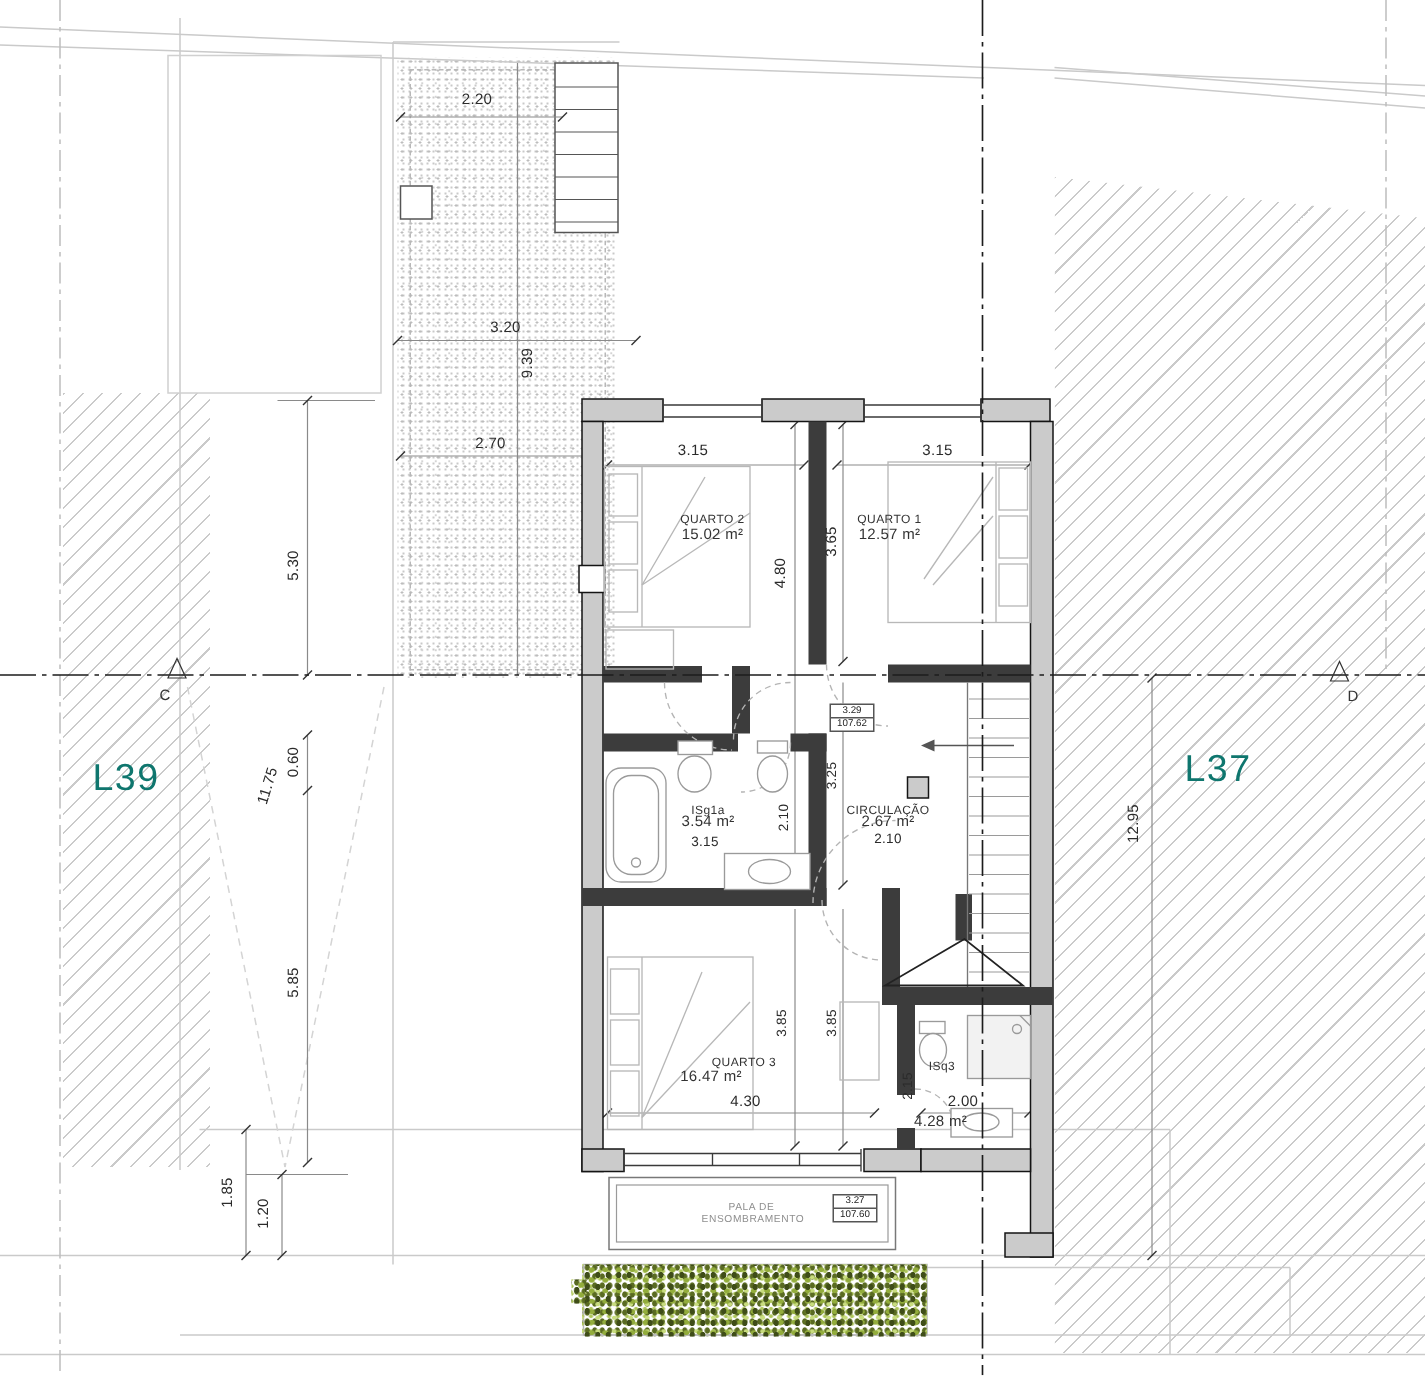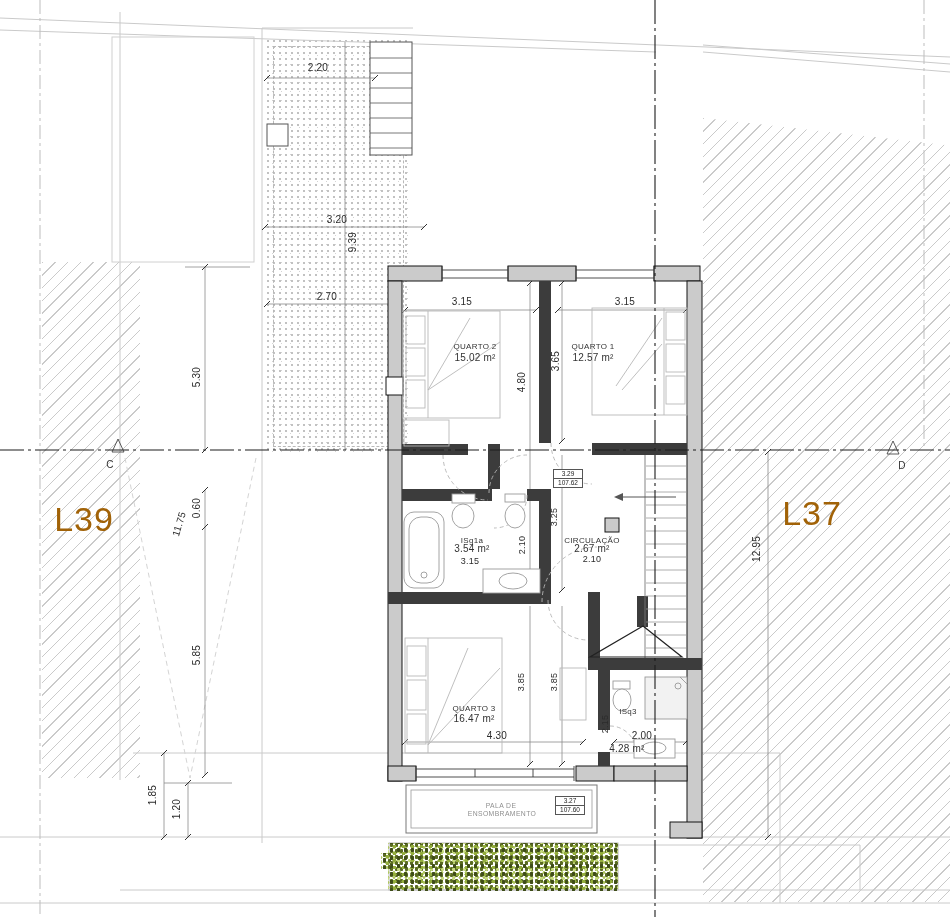--- a/index.html
+++ b/index.html
@@ -21,21 +21,21 @@
                      radial-gradient(#5a6b22 1.5px, transparent 2px),
                      radial-gradient(#aec65a 1.2px, transparent 1.7px);
     background-size:7px 8px,9px 7px,11px 9px,5px 6px,6px 5px;
     background-position:0 3px,2px 0,5px 4px,1px 5px,3px 2px}
   .t{position:absolute;font-size:10px;color:#2b2b2b;transform:translate(-50%,-50%);
      white-space:nowrap;letter-spacing:.2px}
   .rot{transform:translate(-50%,-50%) rotate(-90deg)}
   .rot73{transform:translate(-50%,-50%) rotate(-73deg)}
   .rname{font-size:8px;color:#333;letter-spacing:.3px}
   .rarea{font-size:10px;color:#333}
-  .lot{font-size:34px;color:#a16207;letter-spacing:1px}
+  .lot{font-size:25px;color:#0f766e;letter-spacing:1px}
   .cd{font-size:10px;color:#333}
   .pala{font-size:6.8px;color:#8f8f8f;letter-spacing:.4px}
   .lvl{position:absolute;width:28px;background:#fff;border:1px solid #555;
        font-size:6.5px;color:#222;text-align:center;line-height:8px}
   .lvl .r1{border-bottom:1px solid #555}
 </style>
 </head>
 <body>
 
 <div id="plan">
@@ -278,21 +278,21 @@
   <span class="t cd" style="left:902px;top:465px">D</span>
 
   <span class="t rname" style="left:475px;top:346px">QUARTO 2</span>
   <span class="t rarea" style="left:475px;top:357px">15.02 m²</span>
   <span class="t rname" style="left:593px;top:346px">QUARTO 1</span>
   <span class="t rarea" style="left:593px;top:357px">12.57 m²</span>
   <span class="t rname" style="left:472px;top:540px">ISg1a</span>
   <span class="t rarea" style="left:472px;top:548px">3.54 m²</span>
   <span class="t rname" style="left:592px;top:540px">CIRCULAÇÃO</span>
   <span class="t rarea" style="left:592px;top:548px">2.67 m²</span>
-  <span class="t rname" style="left:474px;top:708px">QUARTO 3</span>
+  <span class="t rname" style="left:496px;top:708px">QUARTO 3</span>
   <span class="t rarea" style="left:474px;top:718px">16.47 m²</span>
   <span class="t rname" style="left:628px;top:711px">ISq3</span>
   <span class="t rarea" style="left:627px;top:748px">4.28 m²</span>
 
   <span class="t" style="left:318px;top:67px">2.20</span>
   <span class="t" style="left:337px;top:219px">3.20</span>
   <span class="t rot" style="left:352px;top:242px">9.39</span>
   <span class="t" style="left:327px;top:296px">2.70</span>
 
   <span class="t rot" style="left:196px;top:377px">5.30</span>

